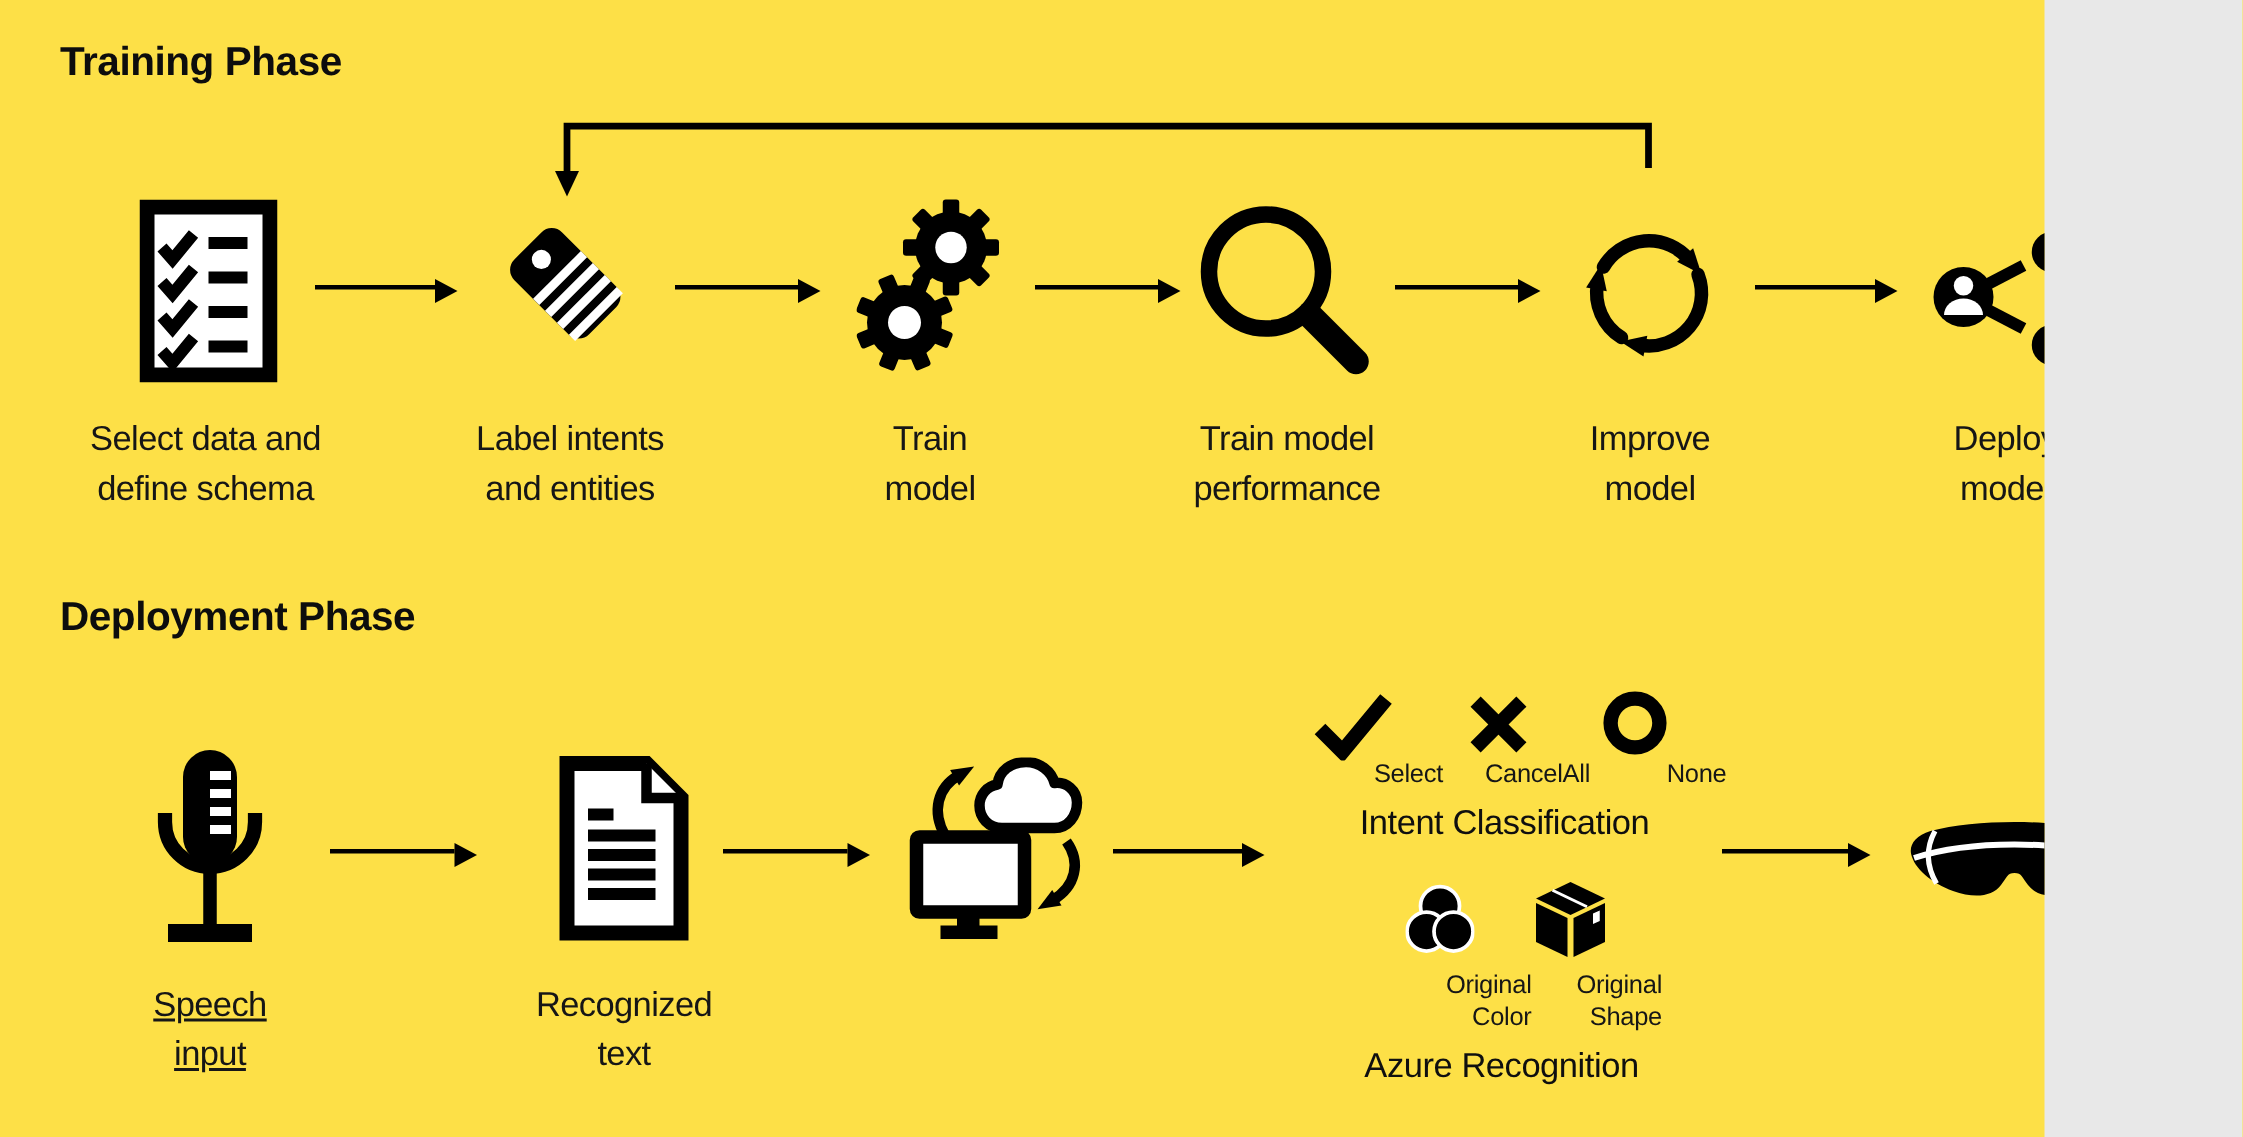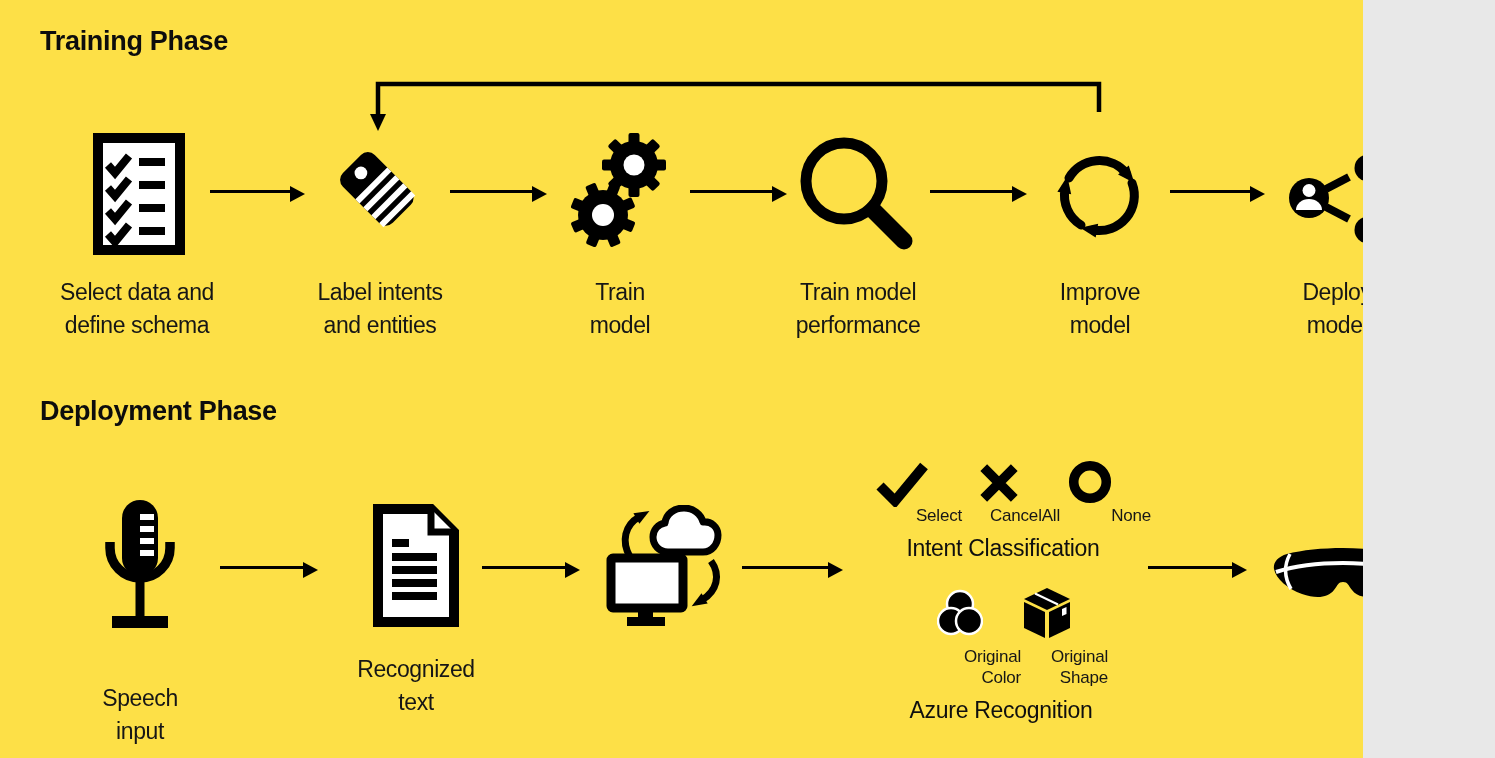--- a/index.html
+++ b/index.html
@@ -246,18 +246,18 @@
       <path d="M 17,9 C 11,20 11,32 18,44" fill="none" stroke="#fff" stroke-width="3.5"></path>
       <path d="M 123,9 C 129,20 129,32 122,44" fill="none" stroke="#fff" stroke-width="3.5"></path>
     </svg>
   </div>
 
   <div class="harrow" style="left:220px;top:566px;width:83px;"></div>
   <div class="harrow" style="left:482px;top:566px;width:83px;"></div>
   <div class="harrow" style="left:742px;top:566px;width:86px;"></div>
   <div class="harrow" style="left:1148px;top:566px;width:84px;"></div>
 
-  <div class="label" style="left:30px;top:682px;width:220px;">Speech
+  <div class="label" style="left:30px;top:653px;width:220px;text-decoration:underline;">Speech
 input</div>
   <div class="label" style="left:306px;top:653px;width:220px;">Recognized
 text</div>
 
 </div>
 
 </body></html>

